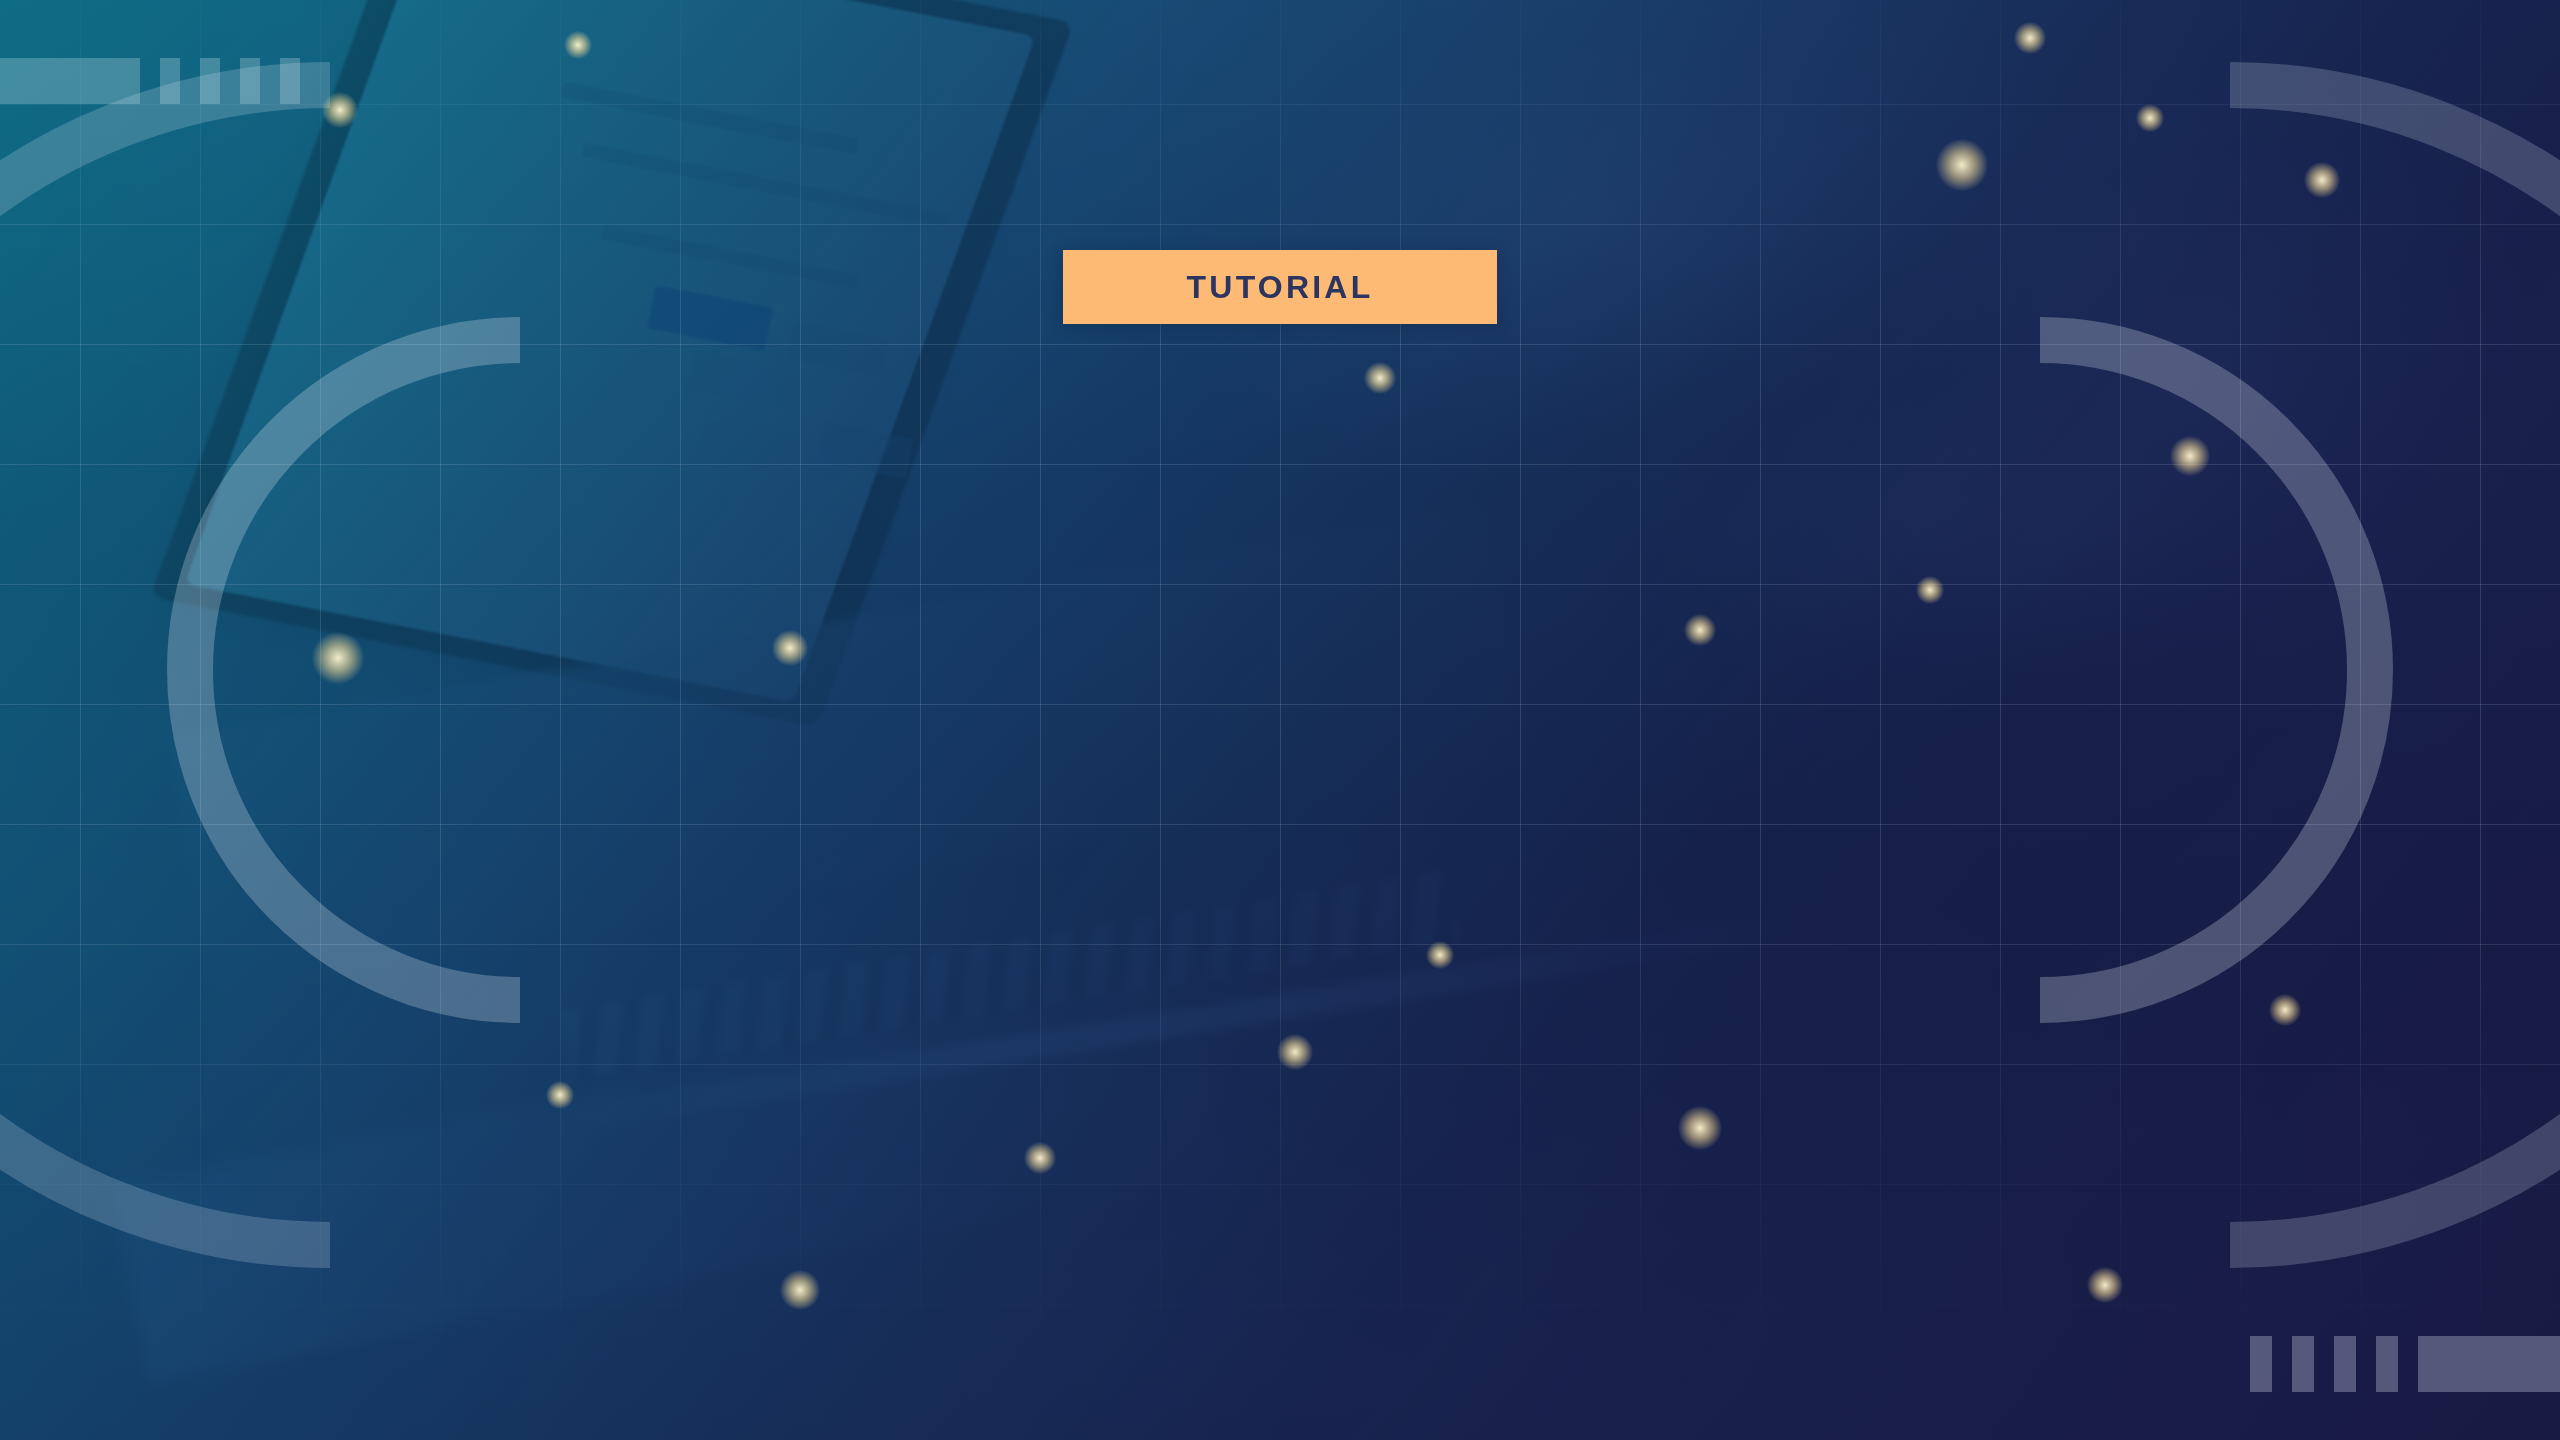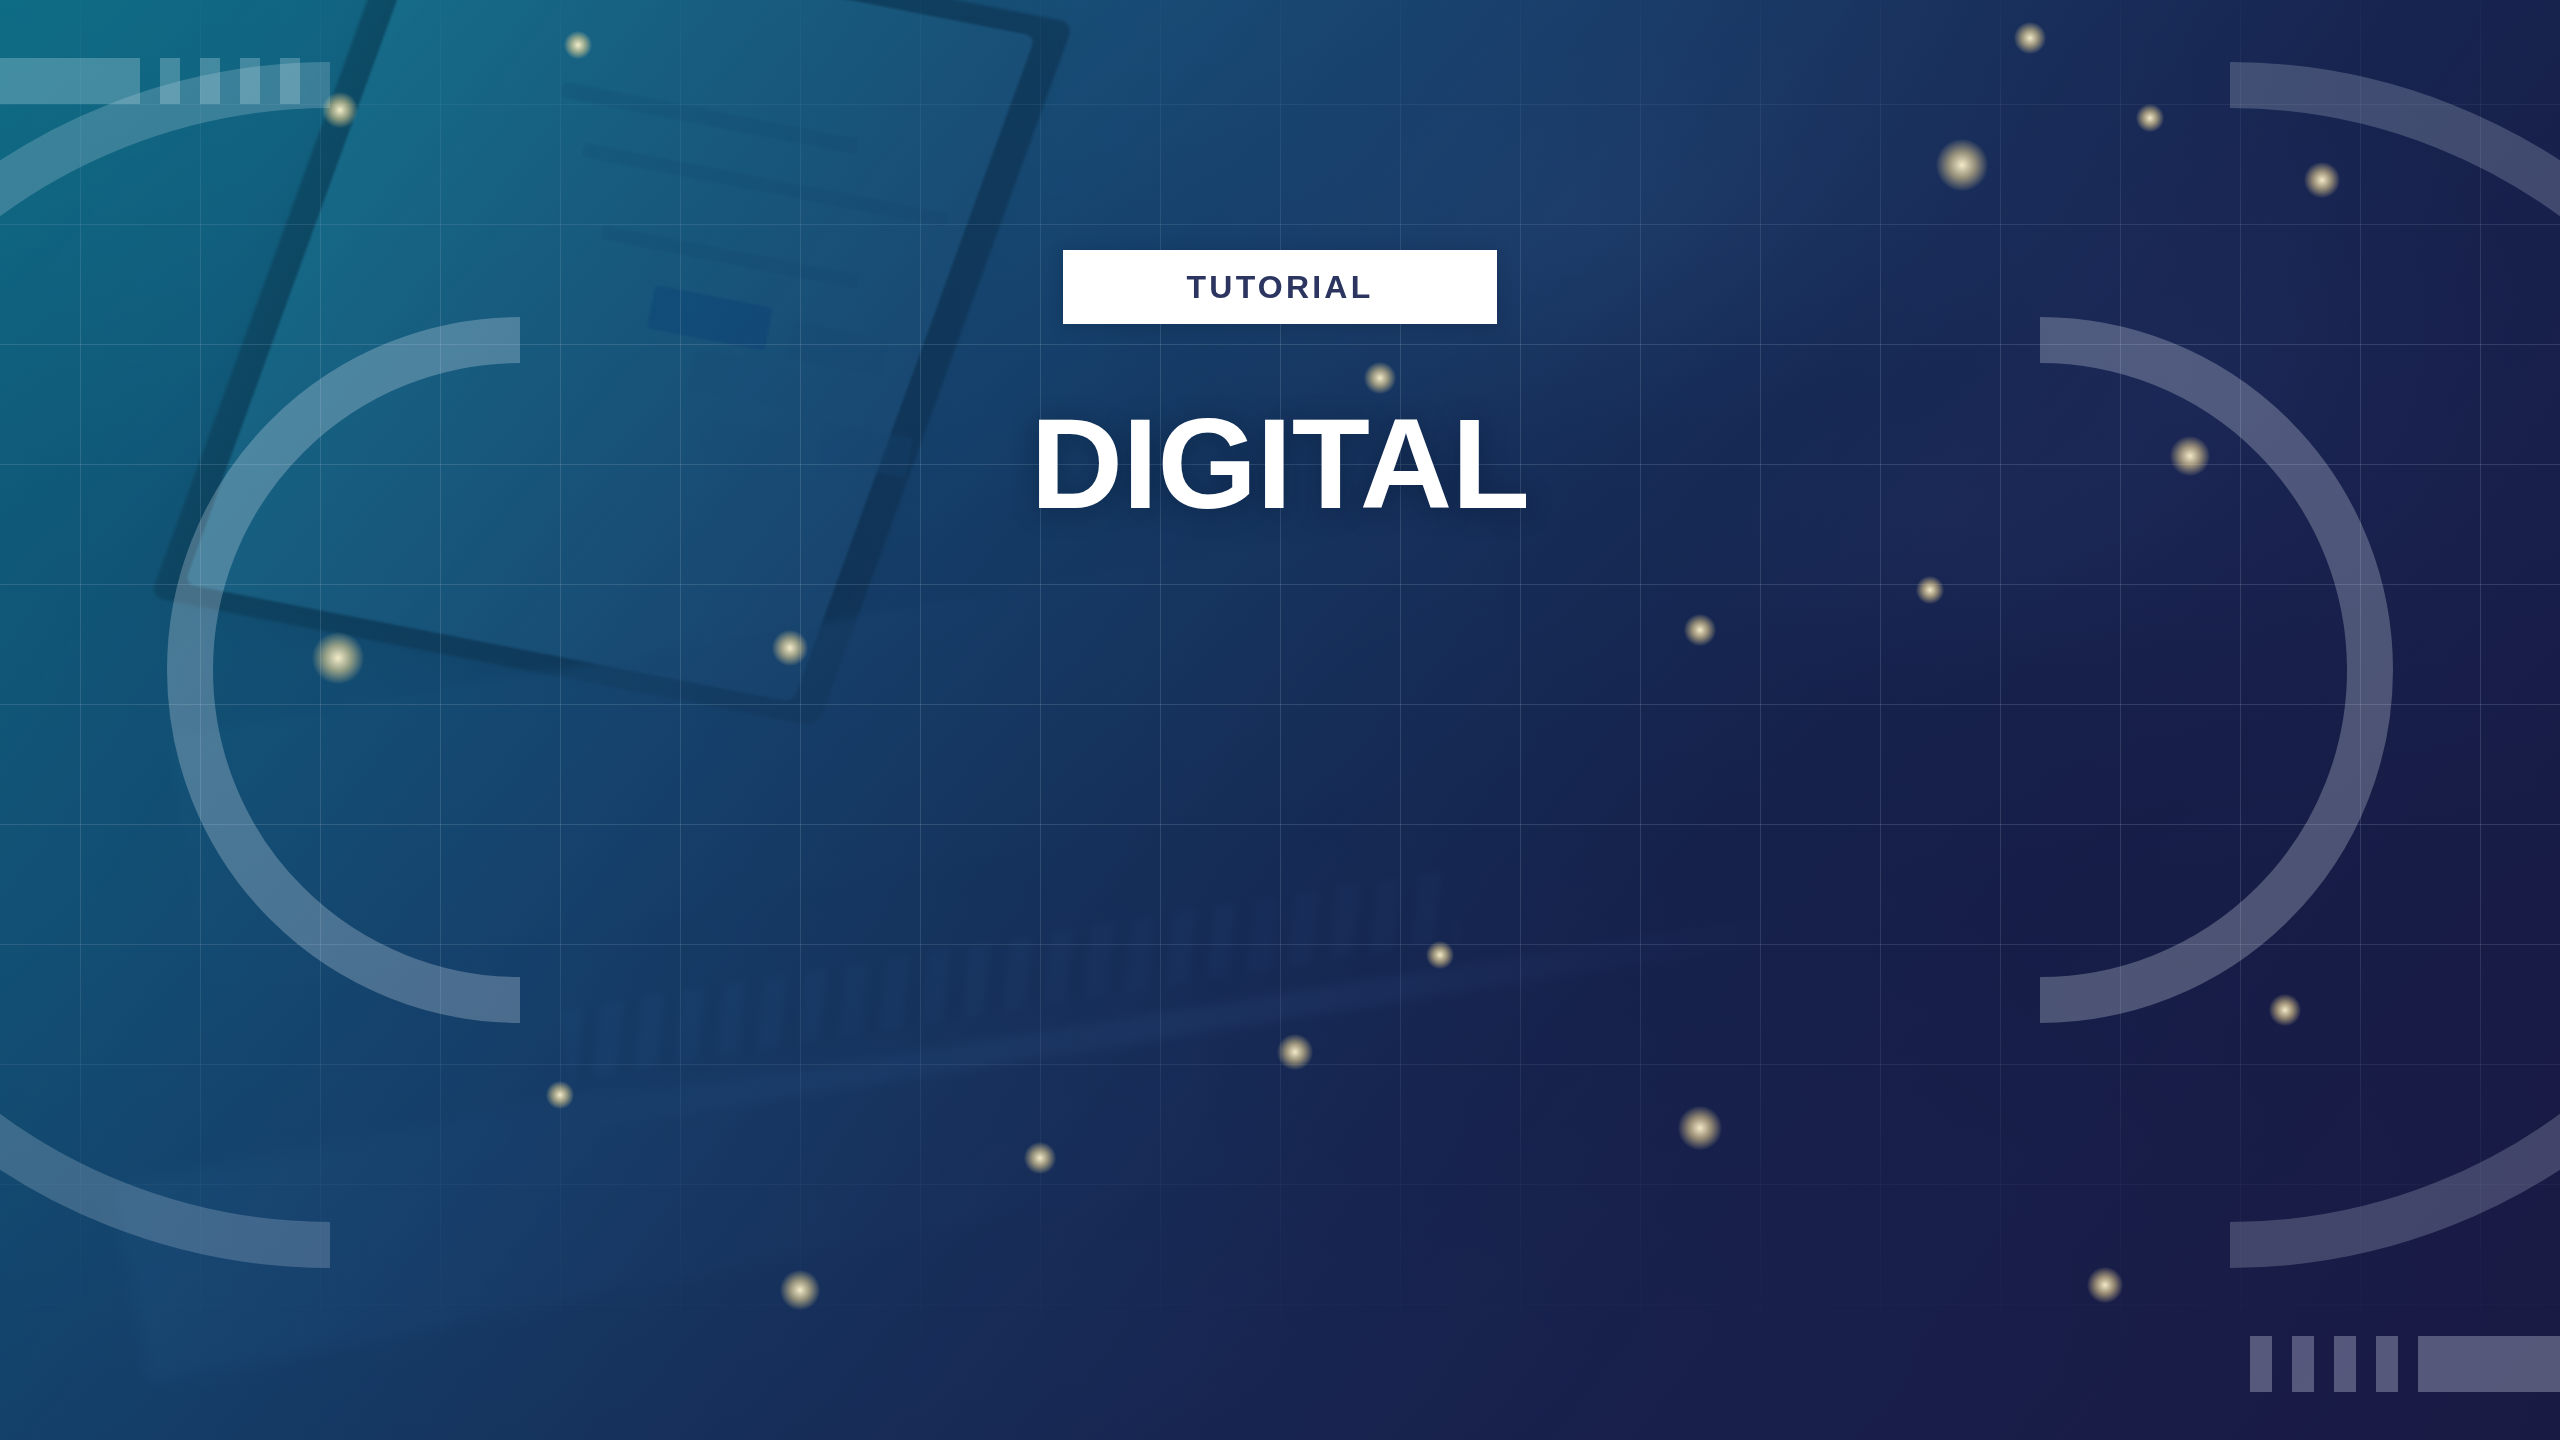--- a/index.html
+++ b/index.html
@@ -223,21 +223,21 @@
   .content {
     position: absolute;
     inset: 0;
     display: flex;
     flex-direction: column;
     align-items: center;
   }
 
   .badge {
     margin-top: 250px;
-    background: #ffffff;
+    background: #fdba74;
     width: 434px;
     height: 74px;
     display: flex;
     align-items: center;
     justify-content: center;
     box-shadow: 0 2px 14px rgba(6,16,38,0.22);
   }
   .badge span {
     color: #2b355f;
     font-size: 32px;
@@ -345,18 +345,17 @@
       <div class="dot" style="left: 2269px; top: 994px; width: 32px; height: 32px;"></div>
     </div>
 
   <div class="content">
 
     <div class="badge">
       <span>TUTORIAL</span>
     </div>
 
     <h1 class="headline">
-      <span class="line">DIGITAL</span>
     </h1>
 
   </div>
 
 </div>
 
 </body></html>

